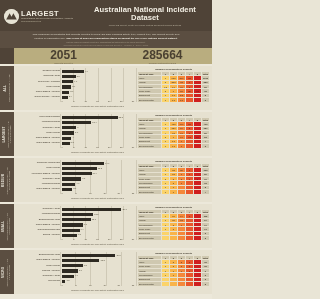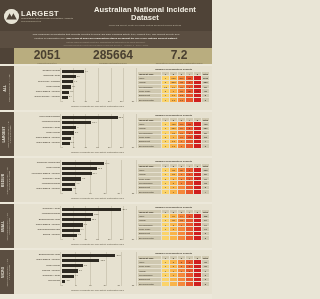--- a/index.html
+++ b/index.html
@@ -103,24 +103,20 @@
   <div class="stats">
     <div class="stat-spacer"></div>
     <div class="stat">
       <div class="stat-num">2051</div>
       <div class="stat-lab">Incidents Reported</div>
     </div>
     <div class="stat">
       <div class="stat-num">285664</div>
       <div class="stat-lab">Program Participation Days</div>
     </div>
-    <div class="stat">
-      <div class="stat-num">7.2</div>
-      <div class="stat-lab">Incidents per 1000 Program Participation Days</div>
-    </div>
   </div>
 
   <div id="sections-host">
       <div class="section">
         <div class="sidetab">
           <div class="vtxt">
             <div class="vt1">ALL</div>
             <div class="vt2">ORGANISATIONS (n = 49)</div>
           </div>
         </div>

